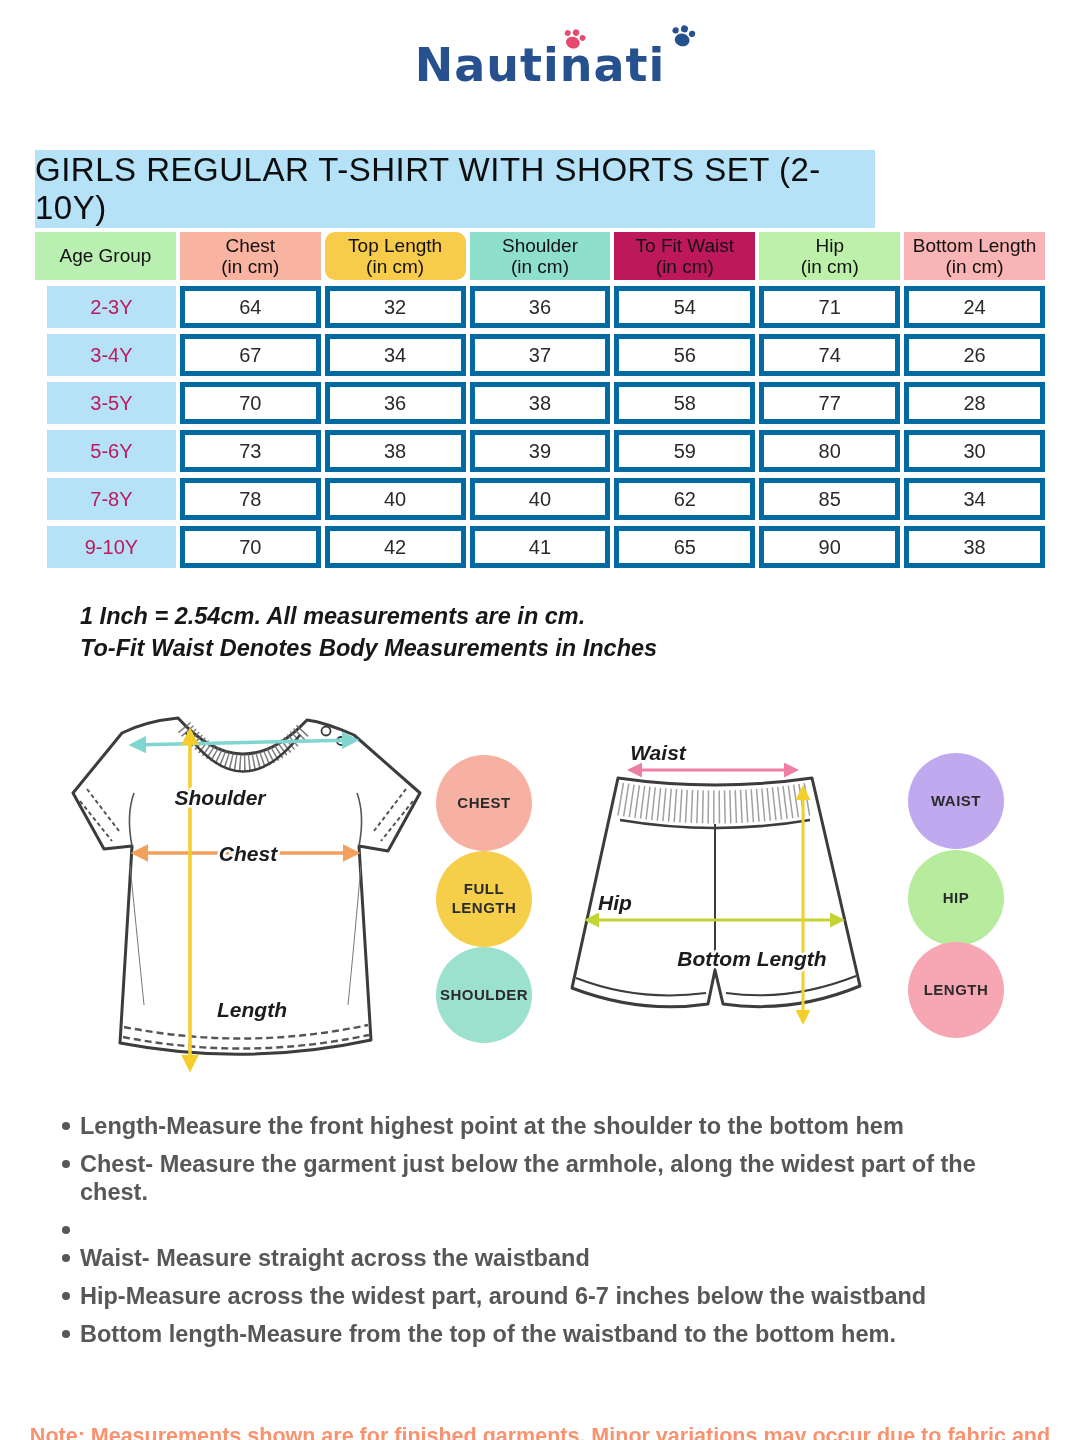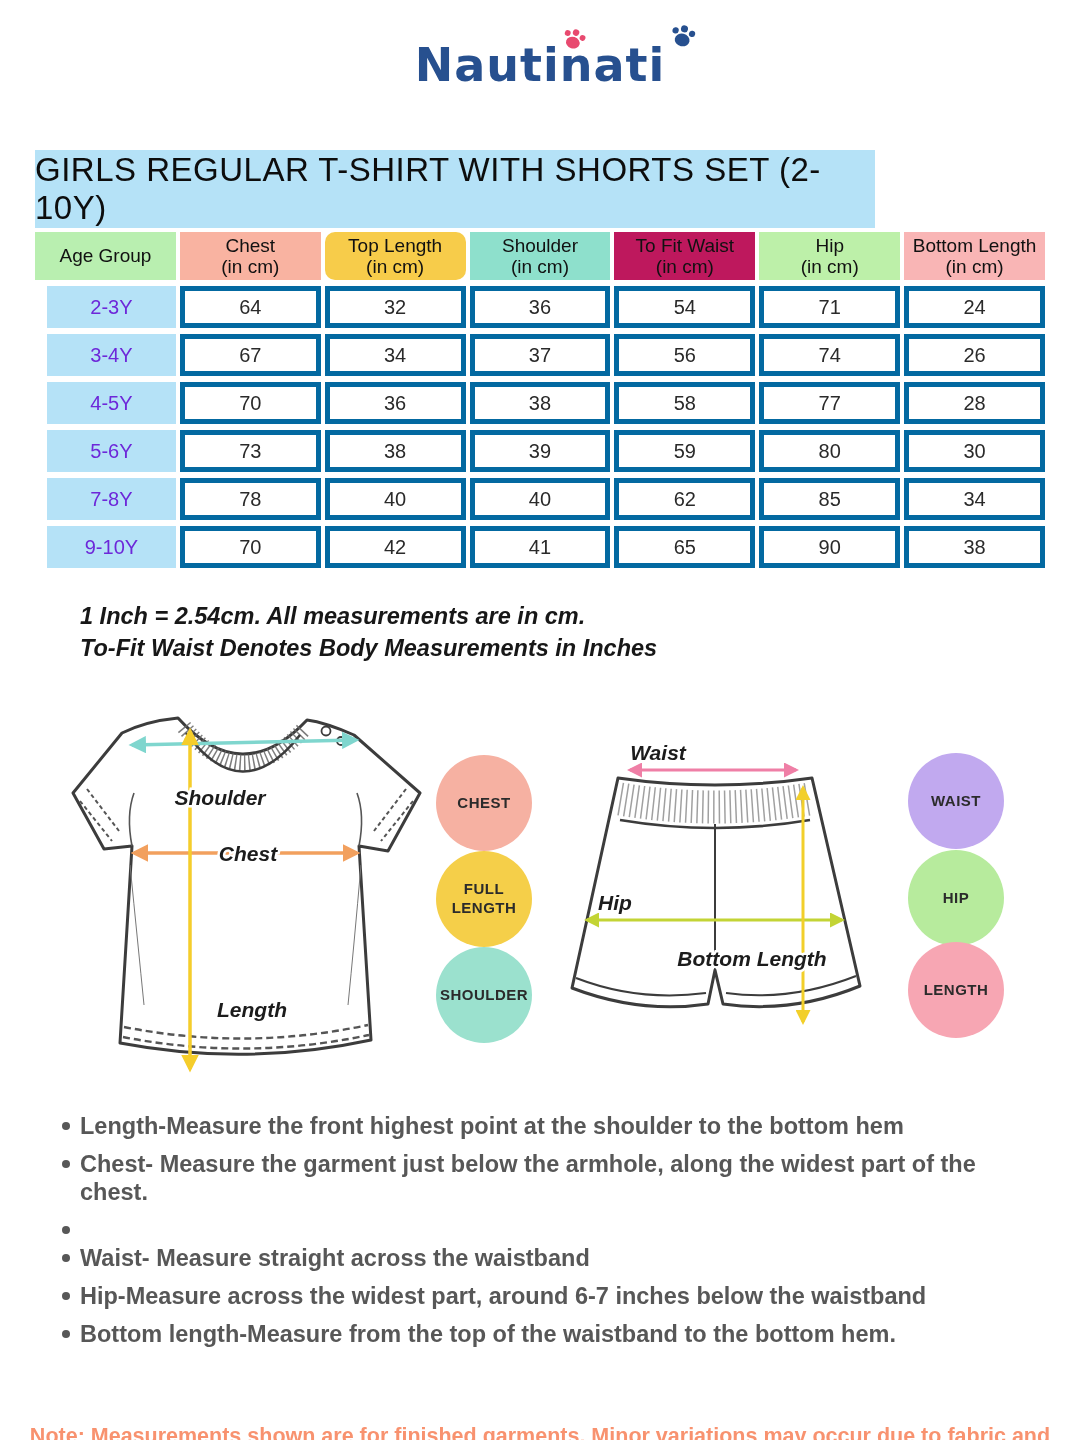--- a/index.html
+++ b/index.html
@@ -32,21 +32,21 @@
     position:absolute; left:35px; top:232px; width:1010px;
     display:grid; grid-template-columns:repeat(7, 1fr);
     grid-template-rows:48px repeat(6, 42px); gap:6px 4px;
   }
   .th {
     display:flex; flex-direction:column; align-items:center; justify-content:center;
     font-size:19px; line-height:1.12; color:#111; text-align:center;
   }
   .age-cell {
     display:flex; align-items:center; justify-content:center;
-    font-size:20px; color:#6d28d9;margin-left:12px;
+    font-size:20px; color:#be185d;margin-left:12px;
   }
   .val-cell {
     background:#fff; border:5px solid #0369a1;
     display:flex; align-items:center; justify-content:center;
     font-size:20px; color:#2a2a2a;
   }
 
   
   .conv-notes {
     position:absolute; left:80px; top:600px;
@@ -156,21 +156,21 @@
     <div class="val-cell">24</div>
 
     <div class="age-cell" style="background-color: rgb(181, 226, 247);">3-4Y</div>
     <div class="val-cell">67</div>
     <div class="val-cell">34</div>
     <div class="val-cell">37</div>
     <div class="val-cell">56</div>
     <div class="val-cell">74</div>
     <div class="val-cell">26</div>
 
-    <div class="age-cell" style="background-color: rgb(181, 226, 247);">4-5Y</div>
+    <div class="age-cell" style="background-color: rgb(181, 226, 247);">3-5Y</div>
     <div class="val-cell">70</div>
     <div class="val-cell">36</div>
     <div class="val-cell">38</div>
     <div class="val-cell">58</div>
     <div class="val-cell">77</div>
     <div class="val-cell">28</div>
 
     <div class="age-cell" style="background-color: rgb(181, 226, 247);">5-6Y</div>
     <div class="val-cell">73</div>
     <div class="val-cell">38</div>

